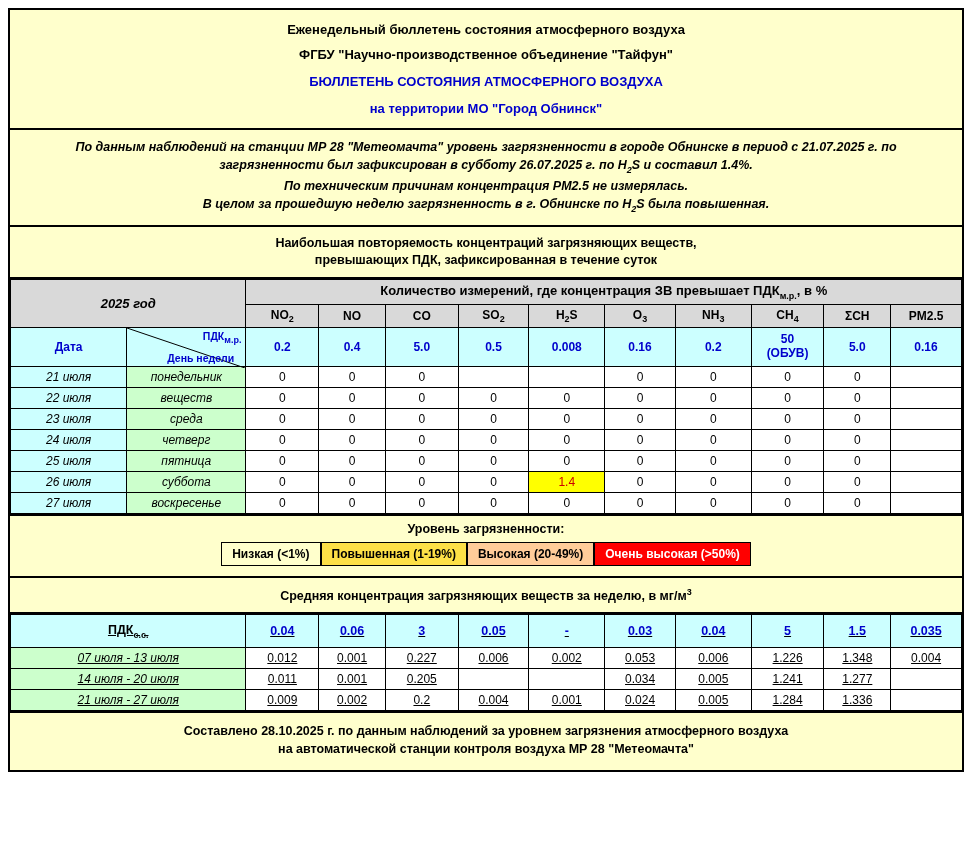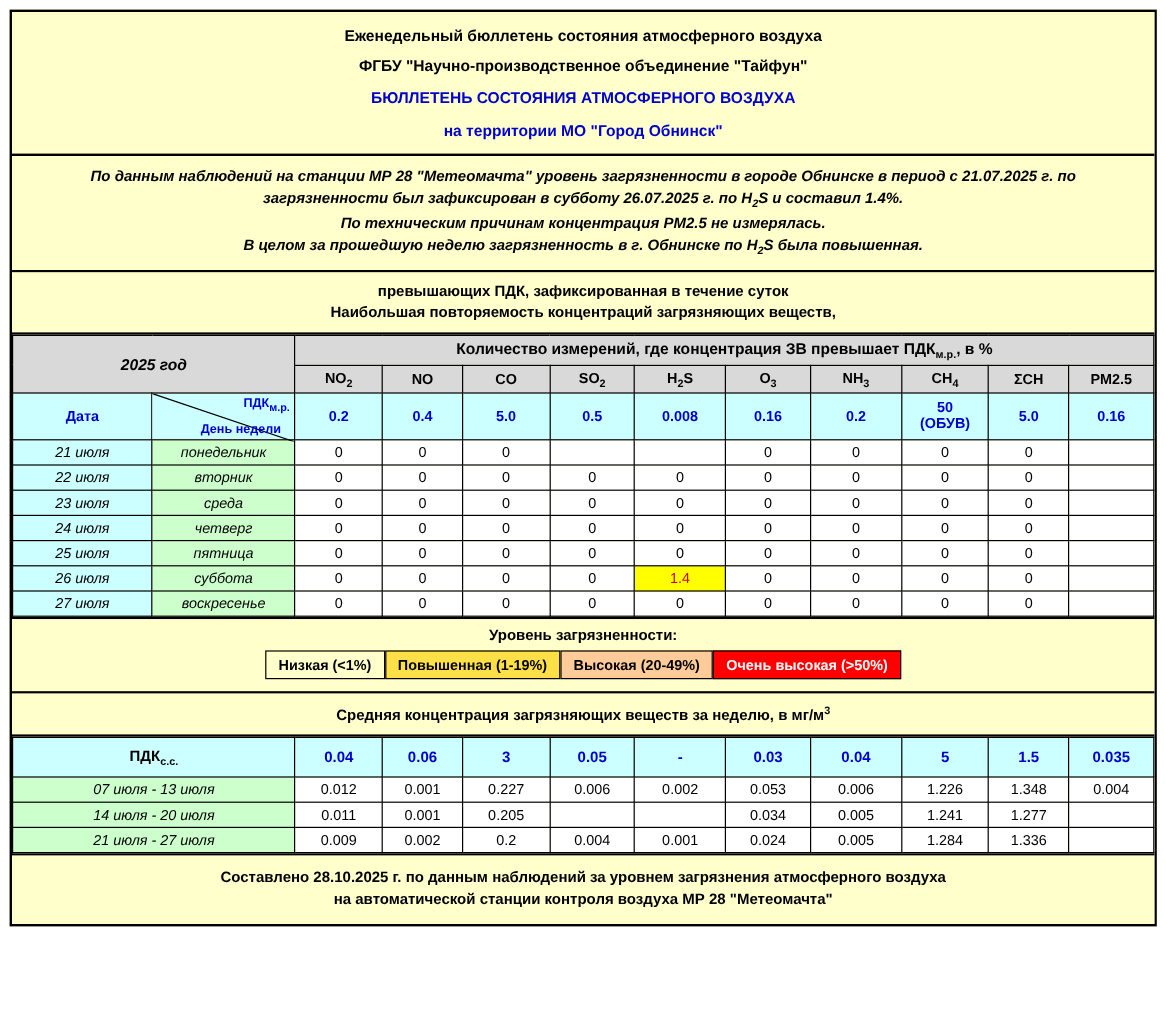--- a/index.html
+++ b/index.html
@@ -31,21 +31,21 @@
   .val.hl{background:#ffff00;color:#cc0000;font-weight:normal;}
   .lvl-wrap{background:#ffffcc;border-bottom:2px solid #000;padding:6px 0 10px;}
   .lvl-title{font-size:12.5px;font-weight:bold;text-align:center;color:#000;margin-bottom:6px;}
   .lvl-row{display:flex;justify-content:center;}
   .lvl-box{border:1px solid #000;font-size:12px;font-weight:bold;padding:4px 10px;}
   .lvl1{background:#ffffcc;}
   .lvl2{background:#fde047;}
   .lvl3{background:#ffcc99;}
   .lvl4{background:#ff0000;color:#ffffff;}
   .avg-head{font-size:12.5px;font-weight:bold;text-align:center;padding:9px 0 9px;background:#ffffcc;}
-  .avgtable{width:100%;table-layout:fixed;}
+  .avgtable{width:100%;table-layout:fixed;text-decoration:underline;}
   .avg-pdk td{background:#ccffff;font-weight:bold;color:#0000cc;font-size:12.5px;height:26px;}
   .avg-pdk td.lbl{color:#000;}
   .avg-period{background:#ccffcc;font-style:italic;font-size:12px;}
   .footer{background:#ffffcc;padding:10px 10px 12px;text-align:center;font-size:12.5px;font-weight:bold;line-height:1.4;}
   sub{font-size:9px;}
   sup{font-size:9px;}
   .sep{border-bottom:2px solid #000;}
   .tblwrap{background:#ffffcc;padding:0;}
 </style>
 </head>
@@ -65,22 +65,22 @@
       <div class="intro">
         <div>По данным наблюдений на станции МР 28 "Метеомачта" уровень загрязненности в городе Обнинске в период с 21.07.2025 г. по</div>
         <div>загрязненности был зафиксирован в субботу 26.07.2025 г. по H<sub>2</sub>S и составил 1.4%.</div>
         <div>По техническим причинам концентрация PM2.5 не измерялась.</div>
         <div>В целом за прошедшую неделю загрязненность в г. Обнинске по H<sub>2</sub>S была повышенная.</div>
       </div>
     </div>
 
     <div class="band" style="padding:0;">
       <div class="subhead">
+        <div>Наибольшая повторяемость концентраций загрязняющих веществ,</div>
         <div>превышающих ПДК, зафиксированная в течение суток</div>
-        <div>Наибольшая повторяемость концентраций загрязняющих веществ,</div>
       </div>
     </div>
 
     <div class="tblwrap sep">
       <table class="maintable">
         <colgroup>
           <col style="width:115px">
             <col style="width:118px">
           <col style="width:72px">
             <col style="width:66px">
@@ -141,21 +141,21 @@
               <td class="val"></td>
               <td class="val"></td>
               <td class="val">0</td>
               <td class="val">0</td>
               <td class="val">0</td>
               <td class="val">0</td>
               <td class="val"></td>
             </tr>
             <tr>
               <td class="date-cell">22 июля</td>
-              <td class="day-cell">вторник</td>
+              <td class="day-cell">веществ</td>
               <td class="val">0</td>
               <td class="val">0</td>
               <td class="val">0</td>
               <td class="val">0</td>
               <td class="val">0</td>
               <td class="val">0</td>
               <td class="val">0</td>
               <td class="val">0</td>
               <td class="val">0</td>
               <td class="val"></td>

